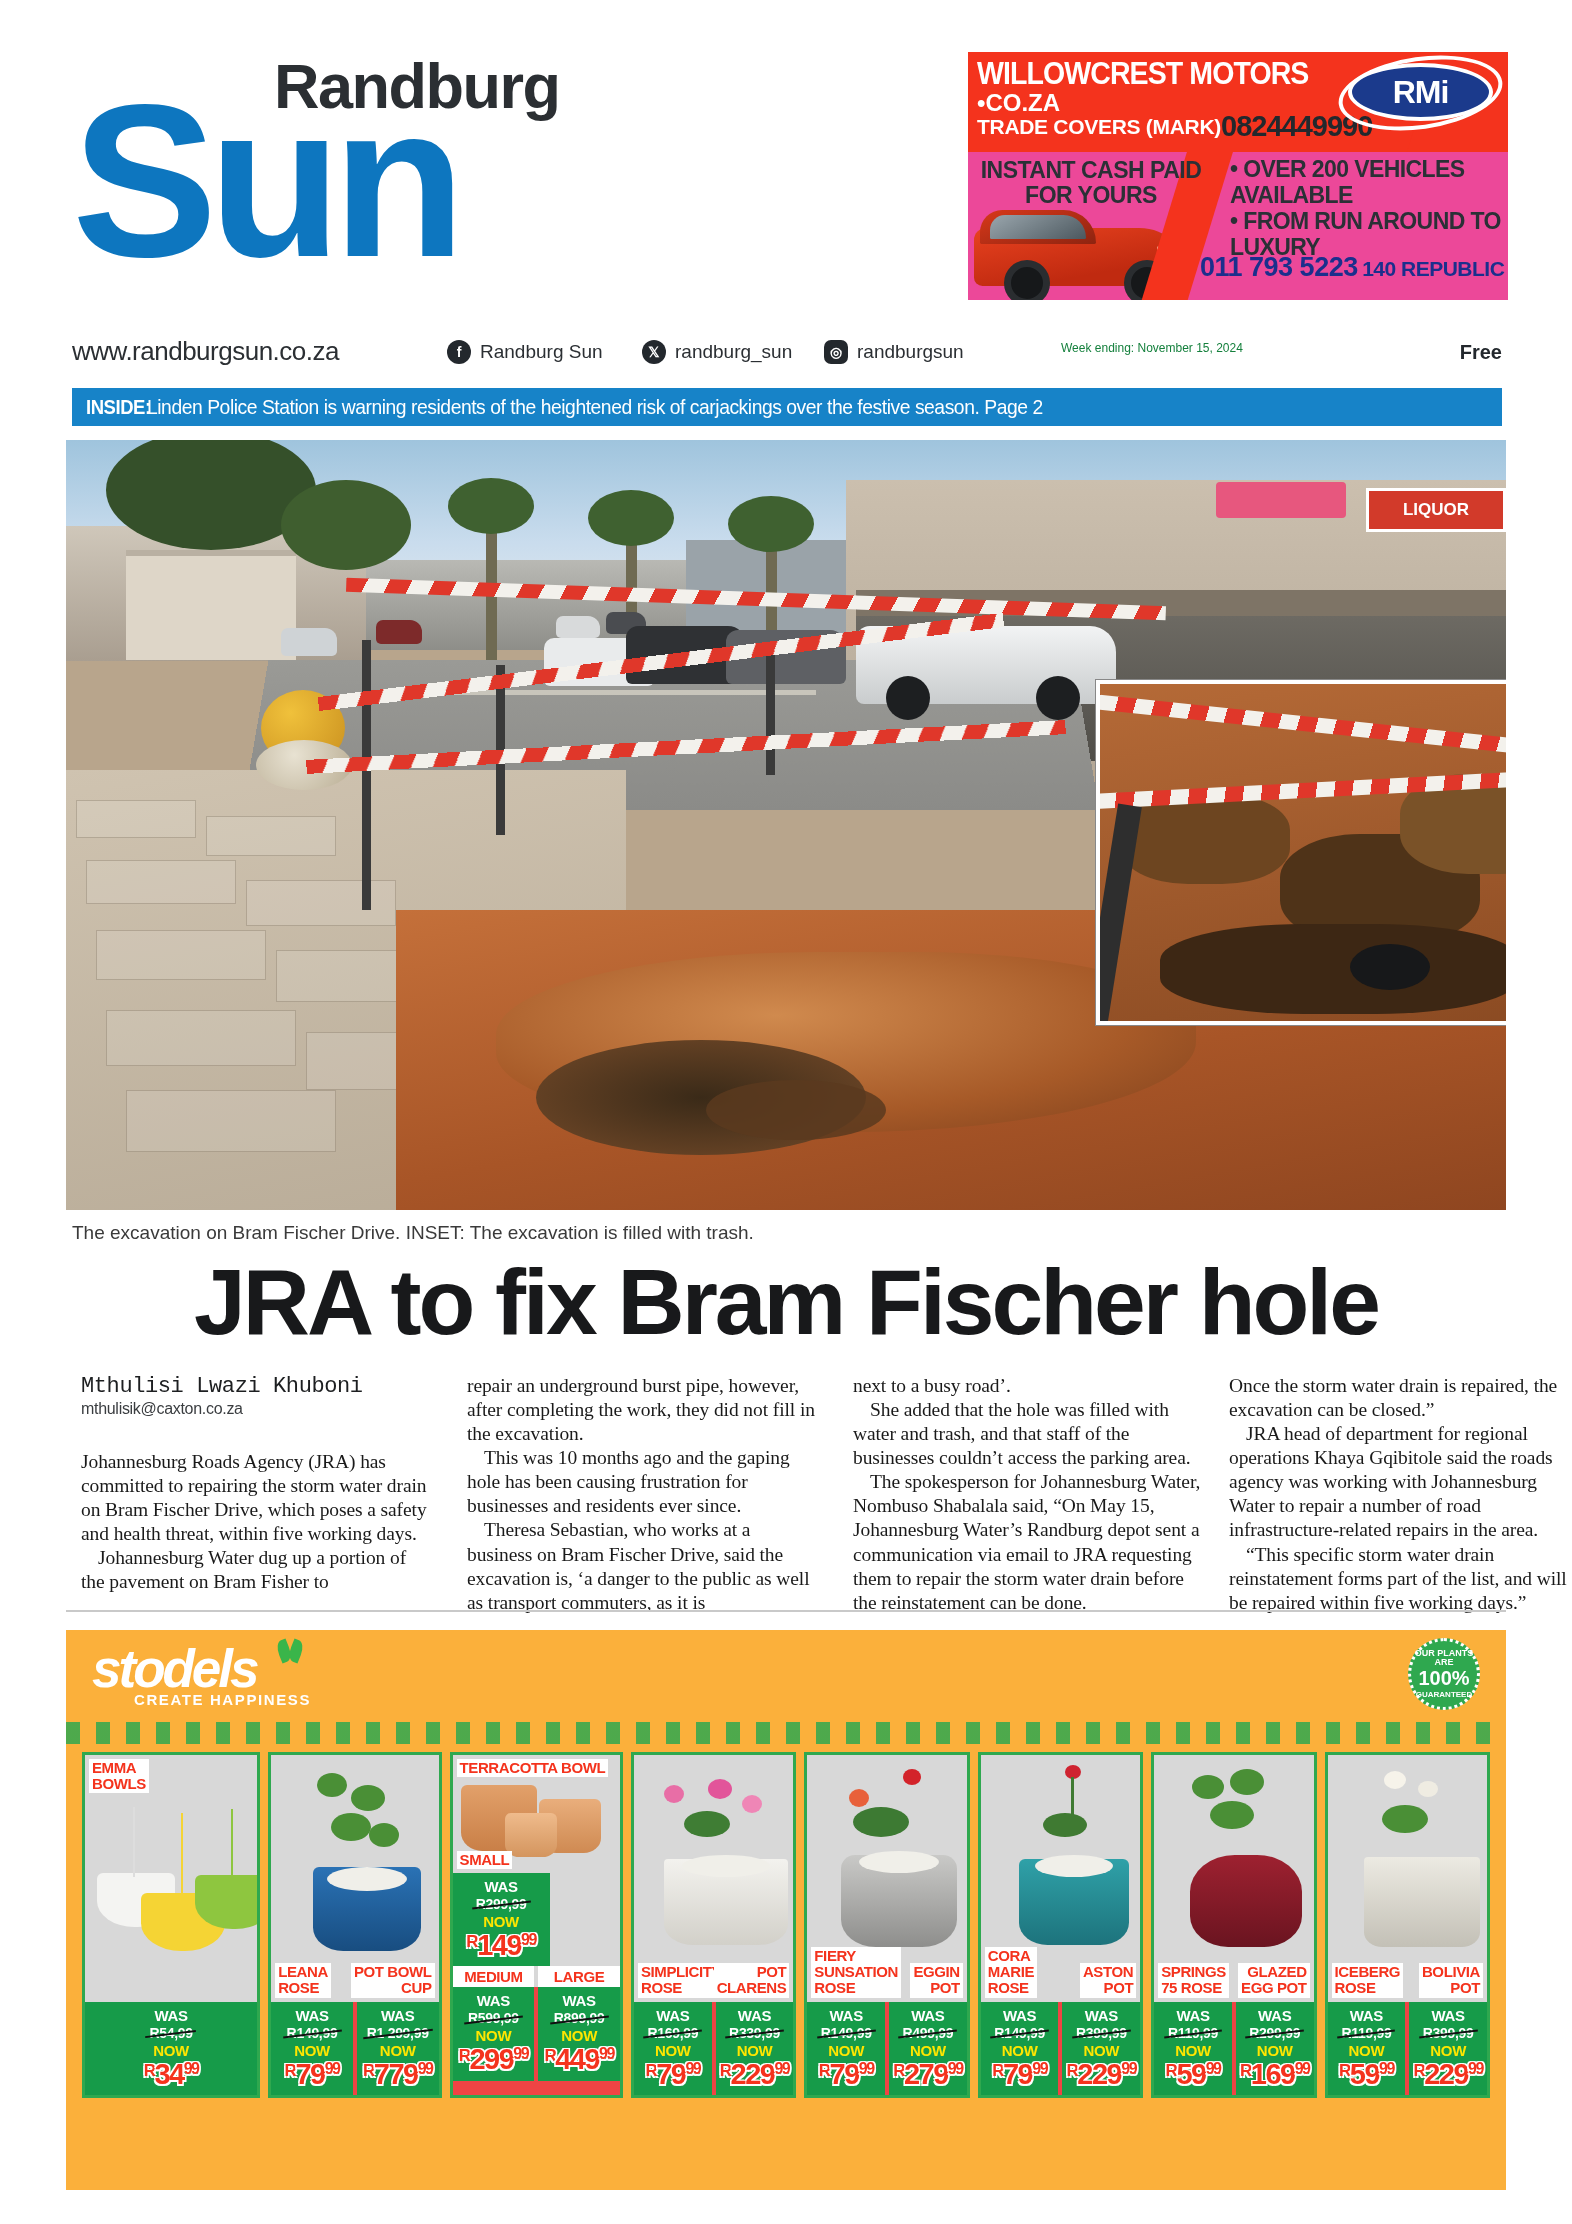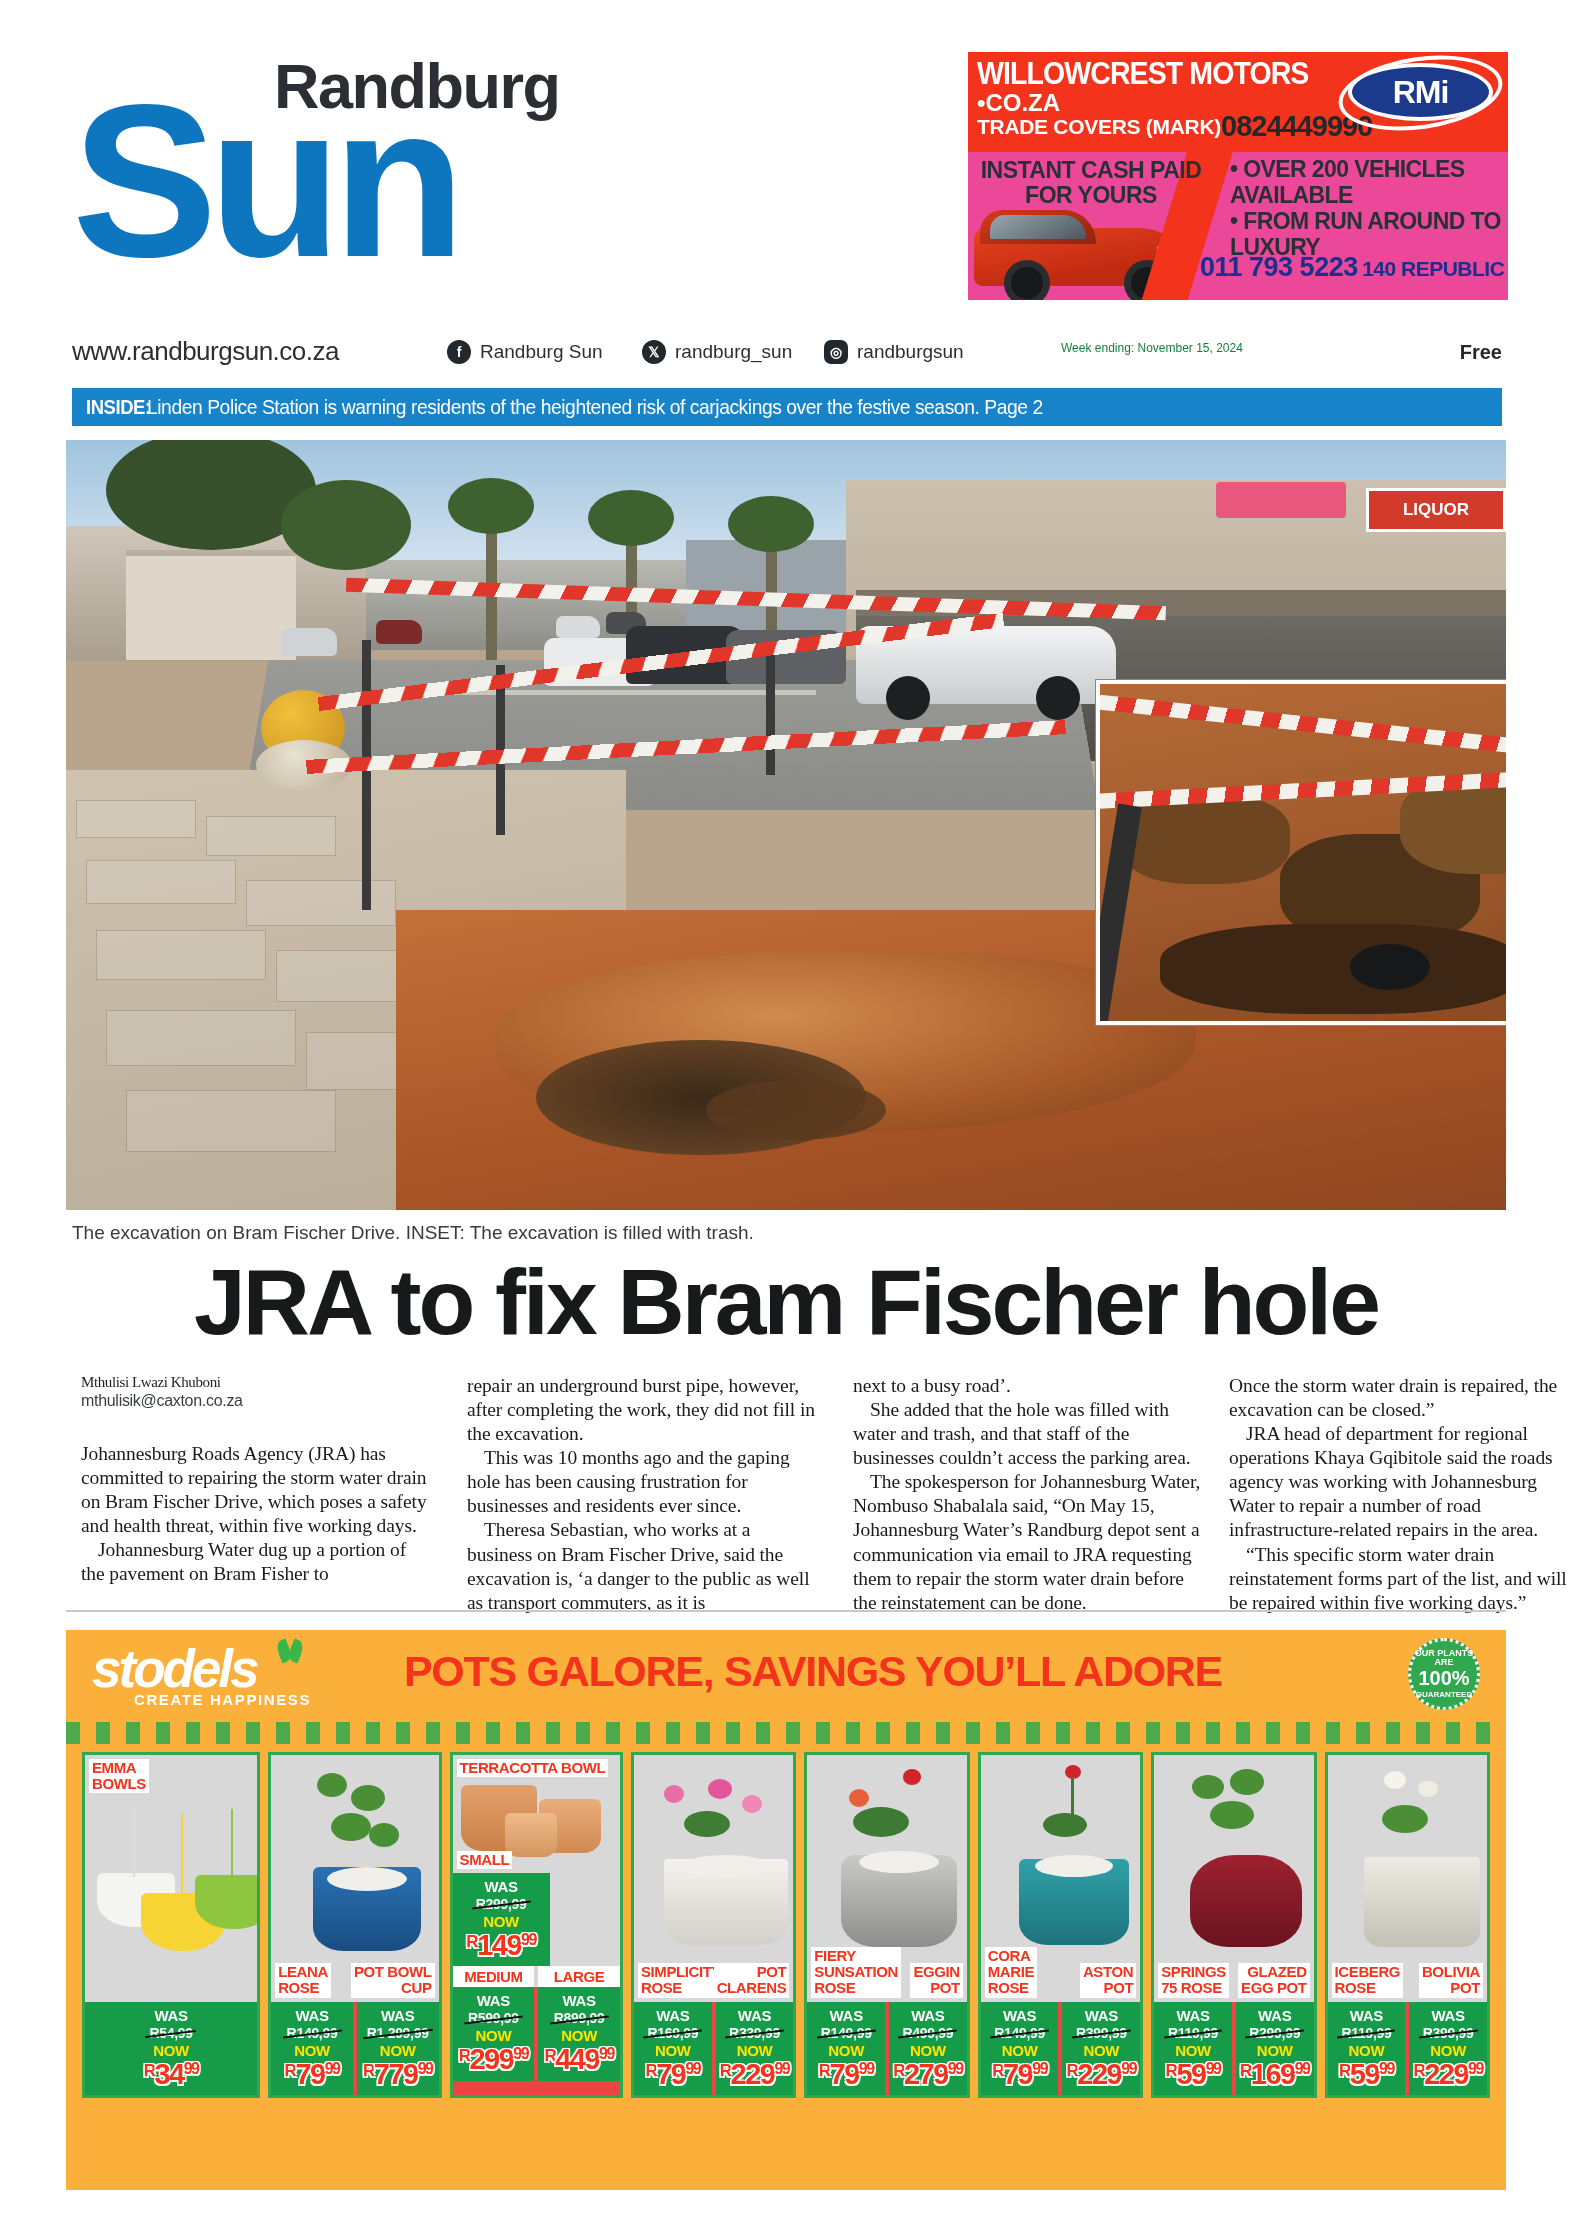--- a/index.html
+++ b/index.html
@@ -169,21 +169,21 @@
   .headline { position:absolute; left:66px; top:1256px; width:1440px;
               font-size:93px; font-weight:bold; color:#18191b; line-height:1;
               letter-spacing:-3px; text-align:center;
               font-family:"Liberation Sans", sans-serif; }
 
   
   .article { position:absolute; left:66px; top:1374px; width:1440px; height:215px; }
   .col { position:absolute; top:0; width:348px; }
   .col.c1 { left:15px; } .col.c2 { left:401px; }
   .col.c3 { left:787px; } .col.c4 { left:1163px; }
-  .byline-name { font-size:15px; color:#1d1f21; font-family:Liberation Serif, serif;
+  .byline-name { font-size:22px; color:#1d1f21; font-family:Liberation Mono, monospace;
                  letter-spacing:-0.4px; }
   .byline-mail { font-size:16px; color:#3a3d40; font-family:"Liberation Sans", sans-serif;
                  margin-top:1px; letter-spacing:-0.3px; }
   .body-text { font-family:"Liberation Serif", serif; font-size:19.5px; color:#1a1a1a;
                line-height:1.235; letter-spacing:-0.1px; }
   .body-text p { text-indent:17px; }
   .body-text p.noind { text-indent:0; }
   .col.c1 .body-text { margin-top:32px; }
   .hr-rule { position:absolute; left:66px; top:1610px; width:1440px; height:2px;
              background:#c9c9c9; }
@@ -442,21 +442,20 @@
   <div class="stodels">
     <div class="st-head">
       <div class="st-logo">
         <div class="st-logo-word">stodels</div>
         <div class="st-logo-sub">CREATE HAPPINESS</div>
         <div class="st-leaf">
             <i class="l"></i>
             <i class="r"></i>
           </div>
       </div>
-      <div class="st-slogan">POTS GALORE, SAVINGS YOU’LL ADORE</div>
       <div class="st-badge">
         <span class="t">OUR PLANTS ARE</span>
         <span class="n">100%</span>
         <span class="b">GUARANTEED</span>
       </div>
     </div>
     <div class="st-dots"></div>
 
     <div class="st-cards">
 

